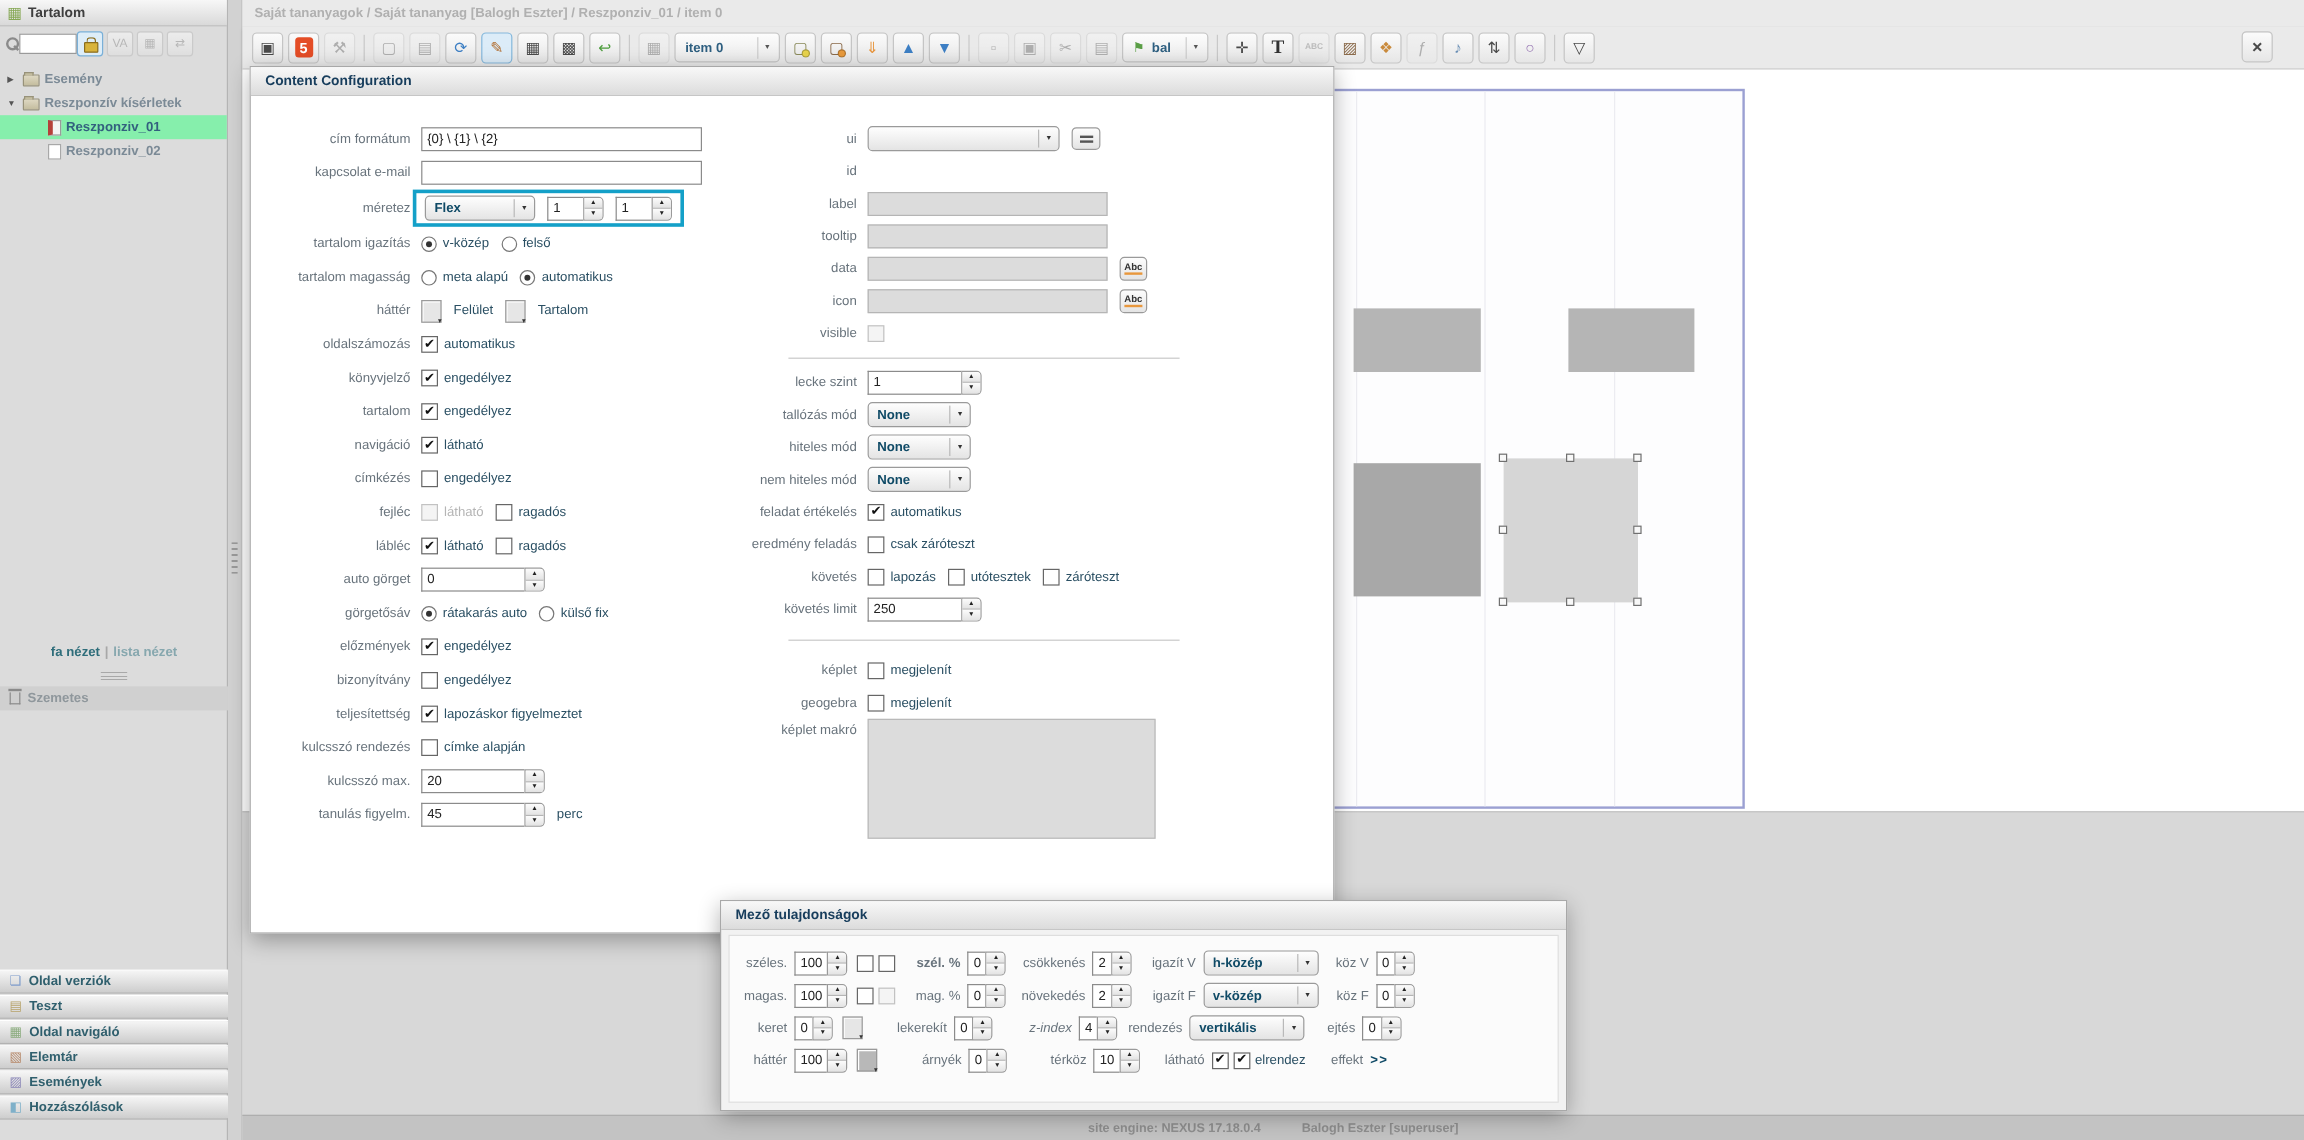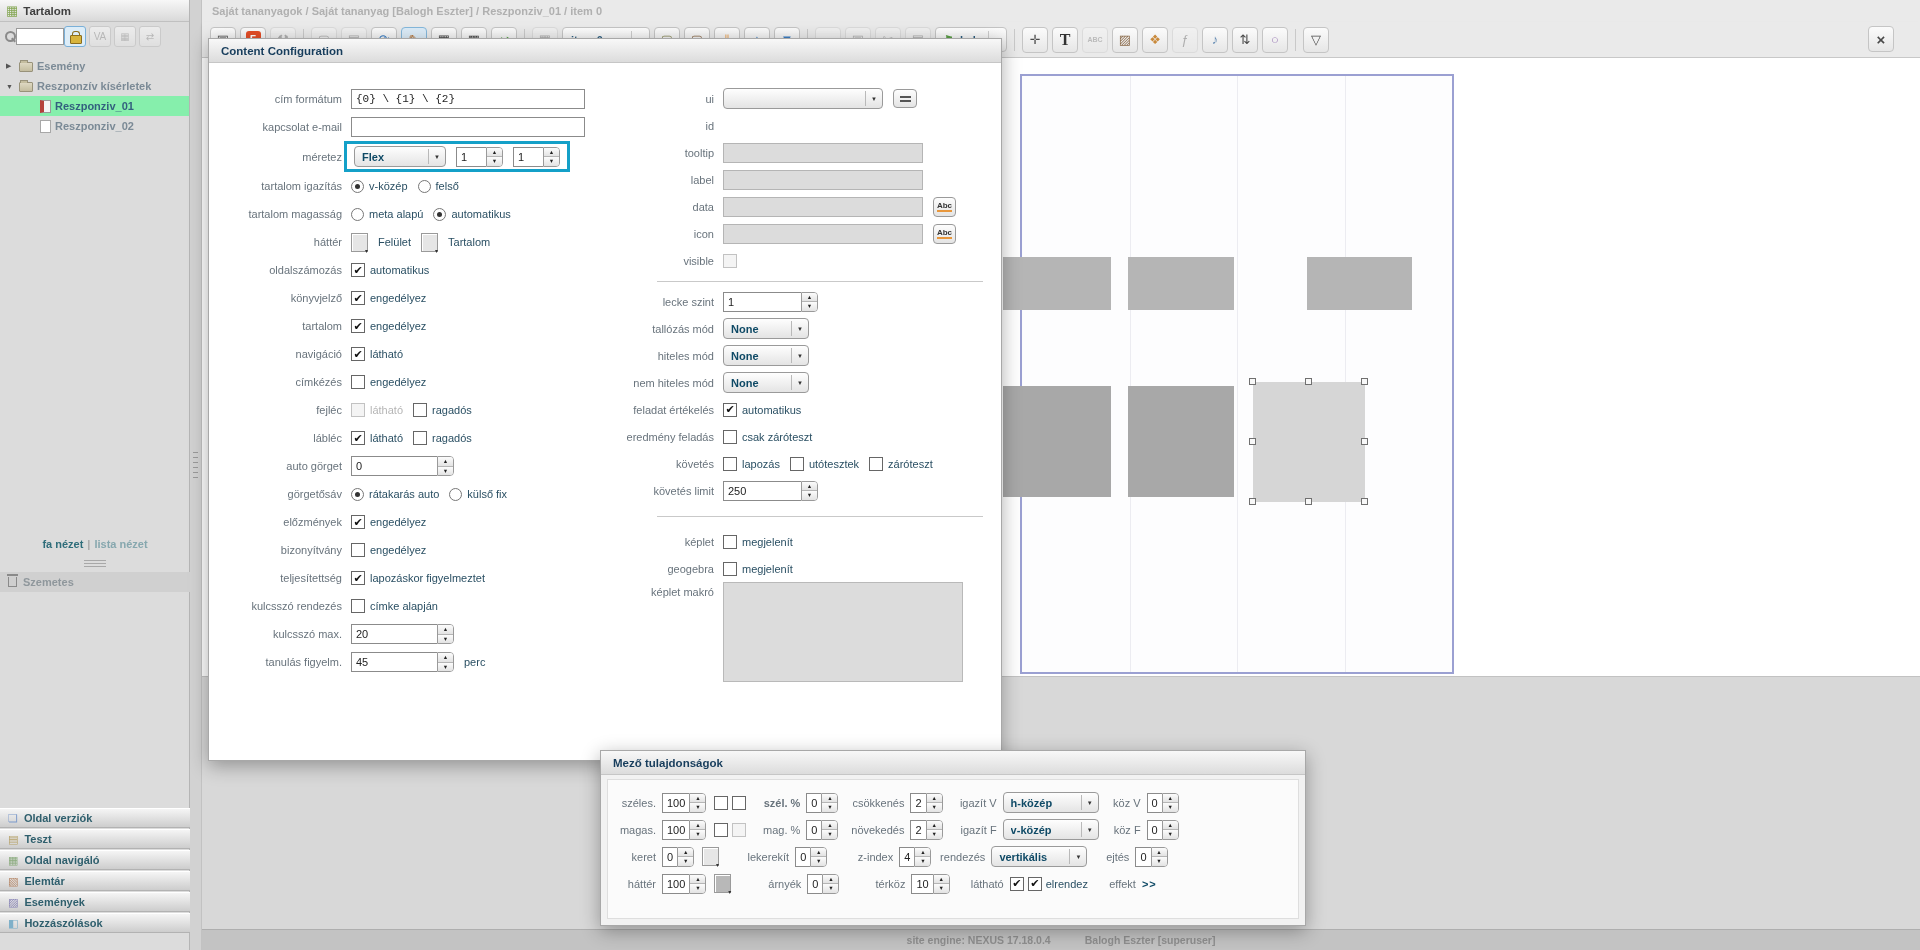--- a/index.html
+++ b/index.html
@@ -63,37 +63,37 @@
 .canvas{position:absolute;left:0;top:58px;right:0;height:618px;background:#fff}
 .preview-frame{position:absolute;left:818px;top:16px;width:434px;height:600px;border:2px solid #9ba0d2;background:#fdfdfe}
 .pcol{position:absolute;top:0;bottom:0;width:1px;background:#ececf1}
 .cbox{position:absolute;z-index:2}
 .handle{position:absolute;width:7px;height:7px;background:#f8f8f8;border:1px solid #707070;z-index:3}
 .bottom-area{position:absolute;left:0;top:676px;right:0;height:253px;background:#d8d8d8;border-top:1px solid #c2c2c2}
 .statusbar{position:absolute;left:0;top:929px;right:0;height:21px;background:#c3c3c3;border-top:1px solid #aeaeae;display:flex;align-items:center;justify-content:center;gap:34px;color:#8f8f8f;font-weight:bold;font-size:10.5px}
 
 
 .dialog{position:absolute;background:#fff;border:1px solid #a8a8a8;box-shadow:0 5px 18px rgba(0,0,0,.32)}
-#content-dialog{left:208px;top:38px;width:794px;height:723px;z-index:20}
+#content-dialog{left:208px;top:55px;width:904px;height:723px;z-index:20}
 #field-dialog{left:600px;top:750px;width:706px;height:176px;z-index:30;background:#f2f2f2}
 .dlg-title{height:24px;background:linear-gradient(#f8f8f8,#dcdcdc);border-bottom:1px solid #c6c6c6;display:flex;align-items:center;padding-left:12px;font-weight:bold;color:#173d5c;font-size:11.5px}
 .colL{position:absolute;left:10px;top:46px;width:472px}
 .colR{position:absolute;left:398px;top:46px;width:388px}
 .crow{min-height:28px;display:flex;align-items:center}
 .colR .crow{min-height:27px}
 .rlabel{display:inline-block;text-align:right;color:#68737c;padding-right:9px;flex:none}
 .colL .rlabel{width:132px}
 .colR .rlabel{width:116px}
 .rctrls{display:flex;align-items:center;gap:10px}
 .rctrls.hl{border:3px solid #14a0c8;padding:2px 7px;margin-left:-7px}
 .rsep{height:1px;background:#c9c9c9;margin:7px 0 6px 50px;width:326px}
 .rsep.tall{margin-top:12px;margin-bottom:11px}
 
 
-.txt{height:20px;border:1px solid #8b8b8b;background:#fff;font-family:Liberation Mono, monospace;font-size:11px;padding:0 4px;color:#222}
+.txt{height:20px;border:1px solid #8b8b8b;background:#fff;font-family:Liberation Sans, sans-serif;font-size:11px;padding:0 4px;color:#222}
 .txt.dis{background:#dcdcdc;border-color:#b5b5b5}
 .spin{display:inline-flex;height:20px}
 .spin-val{border:1px solid #8b8b8b;border-right:none;background:#fff;display:flex;align-items:center;padding:0 4px;color:#222}
 .spin-btns{width:17px;display:flex;flex-direction:column;border:1px solid #9a9a9a;border-radius:0 4px 4px 0;overflow:hidden;flex:none}
 .spin-b{flex:1;display:flex;align-items:center;justify-content:center;font-size:5.5px;color:#222;background:linear-gradient(#fcfcfc,#e3e3e3)}
 .spin-b + .spin-b{border-top:1px solid #b5b5b5}
 .selectbox{height:21px;border:1px solid #9a9a9a;border-radius:4px;background:linear-gradient(#fefefe,#e4e4e4);display:inline-flex;align-items:center;justify-content:space-between;padding-left:7px;font-weight:bold;color:#0f4a66;flex:none}
 .sel-arrow{width:17px;height:15px;border-left:1px solid #b9b9b9;display:flex;align-items:center;justify-content:center;font-size:6px;color:#333;margin-left:4px;flex:none}
 .ckw{display:inline-flex;align-items:center;gap:5px}
 .cb{width:14px;height:14px;border:1px solid #666;background:#fff;display:flex;align-items:center;justify-content:center;font-size:11px;line-height:1;color:#111;flex:none}
@@ -591,27 +591,27 @@
             <i></i>
             <i></i>
           </span>
         </span>
       </div>
       <div class="crow">
         <span class="rlabel">id</span>
         <span class="rctrls"></span>
       </div>
       <div class="crow">
+        <span class="rlabel">label</span>
+        <span class="rctrls">
+          <input class="txt dis" style="width: 200px;">
+        </span>
+      </div>
+      <div class="crow">
         <span class="rlabel">tooltip</span>
-        <span class="rctrls">
-          <input class="txt dis" style="width: 200px;">
-        </span>
-      </div>
-      <div class="crow">
-        <span class="rlabel">label</span>
         <span class="rctrls">
           <input class="txt dis" style="width: 200px;">
         </span>
       </div>
       <div class="crow">
         <span class="rlabel">data</span>
         <span class="rctrls">
           <input class="txt dis" style="width: 200px;">
           <span class="abcbtn">
             <span>Abc</span>
@@ -857,21 +857,21 @@
         <span class="swatch" style="margin-right: 4px;"></span>
         <span class="fgap" style="width: 16px;"></span>
         <span class="flab" style="width: 56px;">lekerekít</span>
         <span class="spin" style="margin-right: 8px;">
           <span class="spin-val">0</span>
           <span class="spin-btns">
             <span class="spin-b">▲</span>
             <span class="spin-b">▼</span>
           </span>
         </span>
-        <span class="flab" style="width: 64px;">z-index</span>
+        <span class="flab" style="width: 64px; font-style: italic;">z-index</span>
         <span class="spin" style="margin-right: 8px;">
           <span class="spin-val">4</span>
           <span class="spin-btns">
             <span class="spin-b">▲</span>
             <span class="spin-b">▼</span>
           </span>
         </span>
         <span class="flab" style="width: 52px;">rendezés</span>
         <span class="selectbox" style="width: 96px; margin-right: 8px;">
           <span style="overflow: hidden; white-space: nowrap;">vertikális</span>

